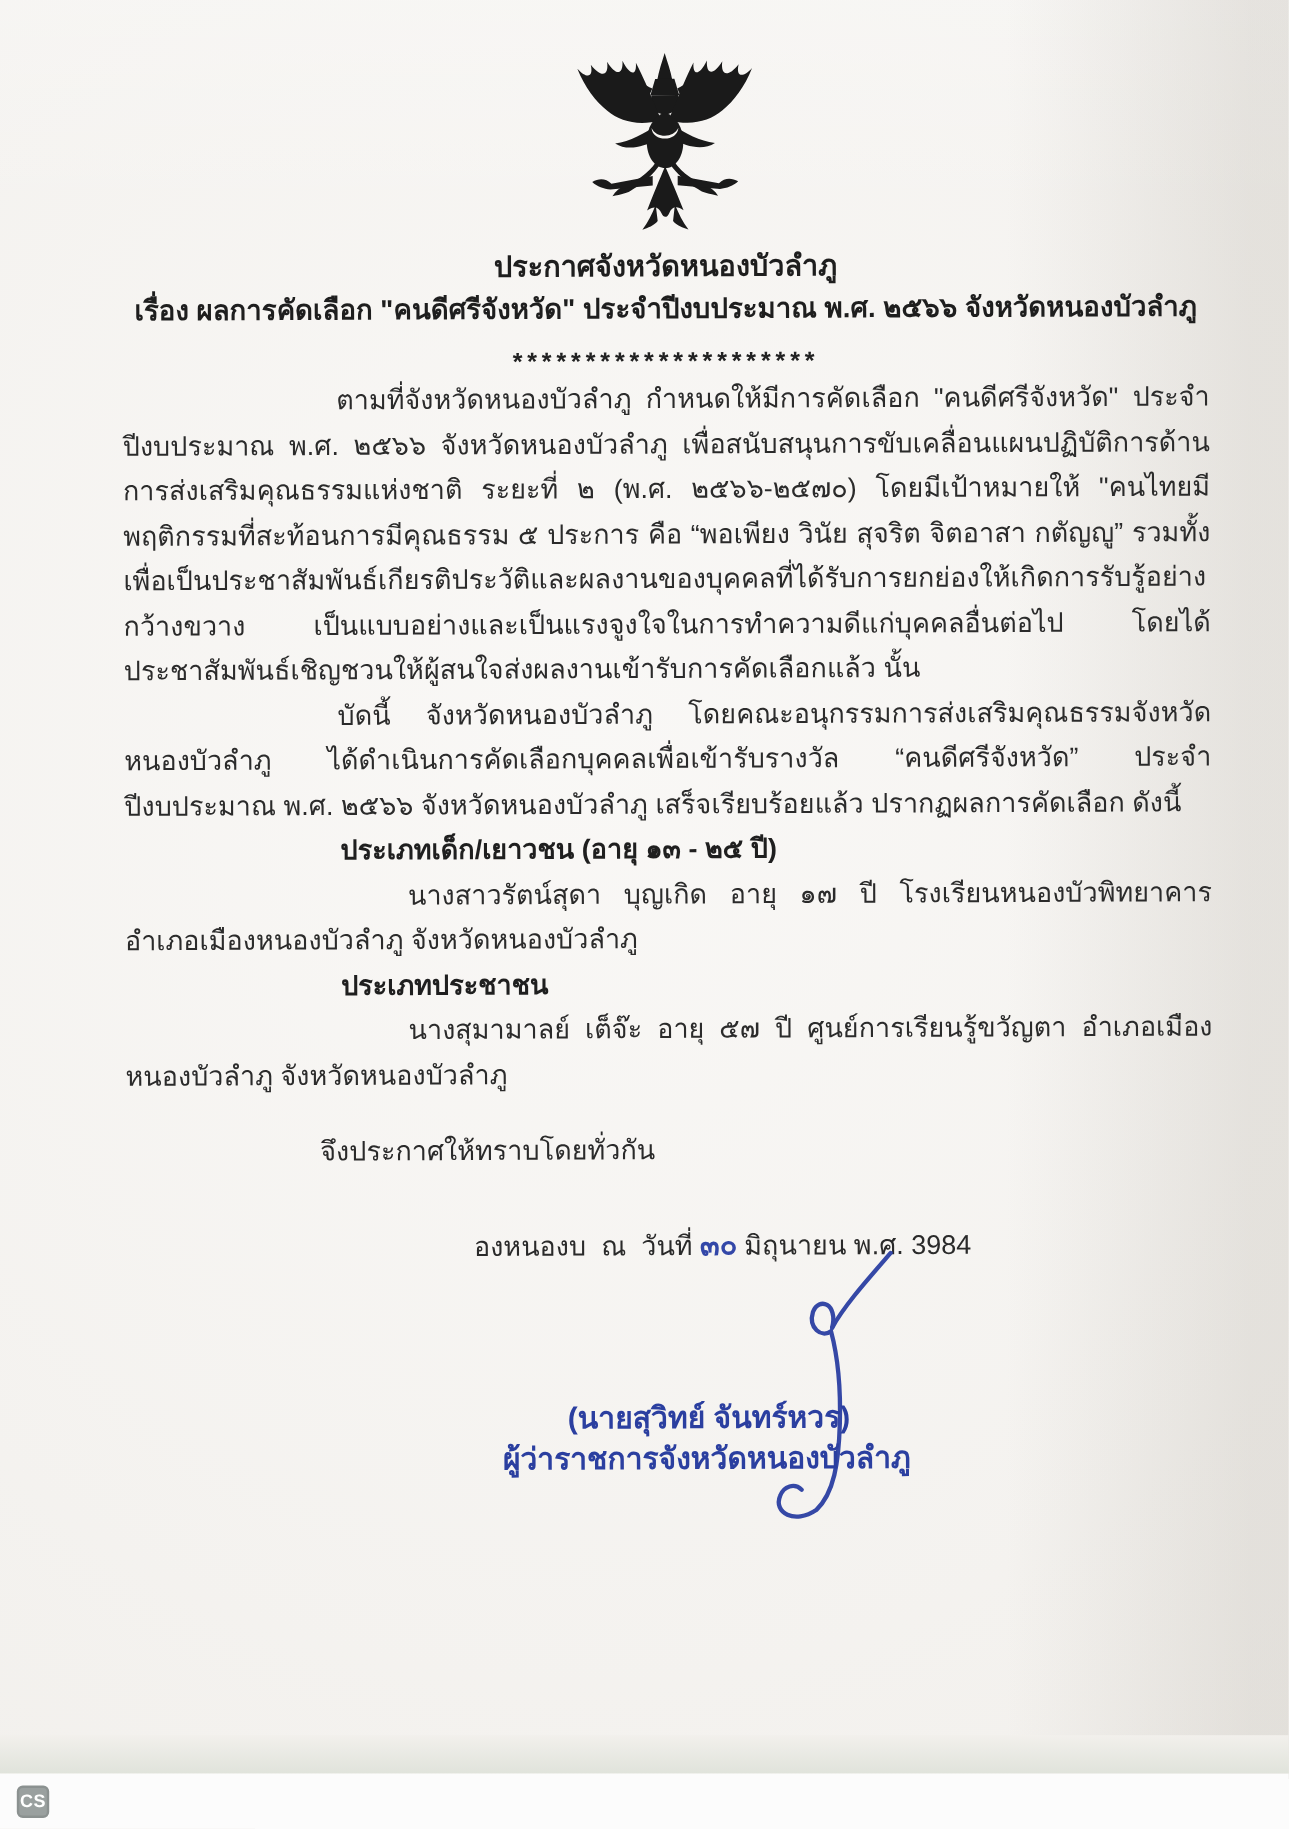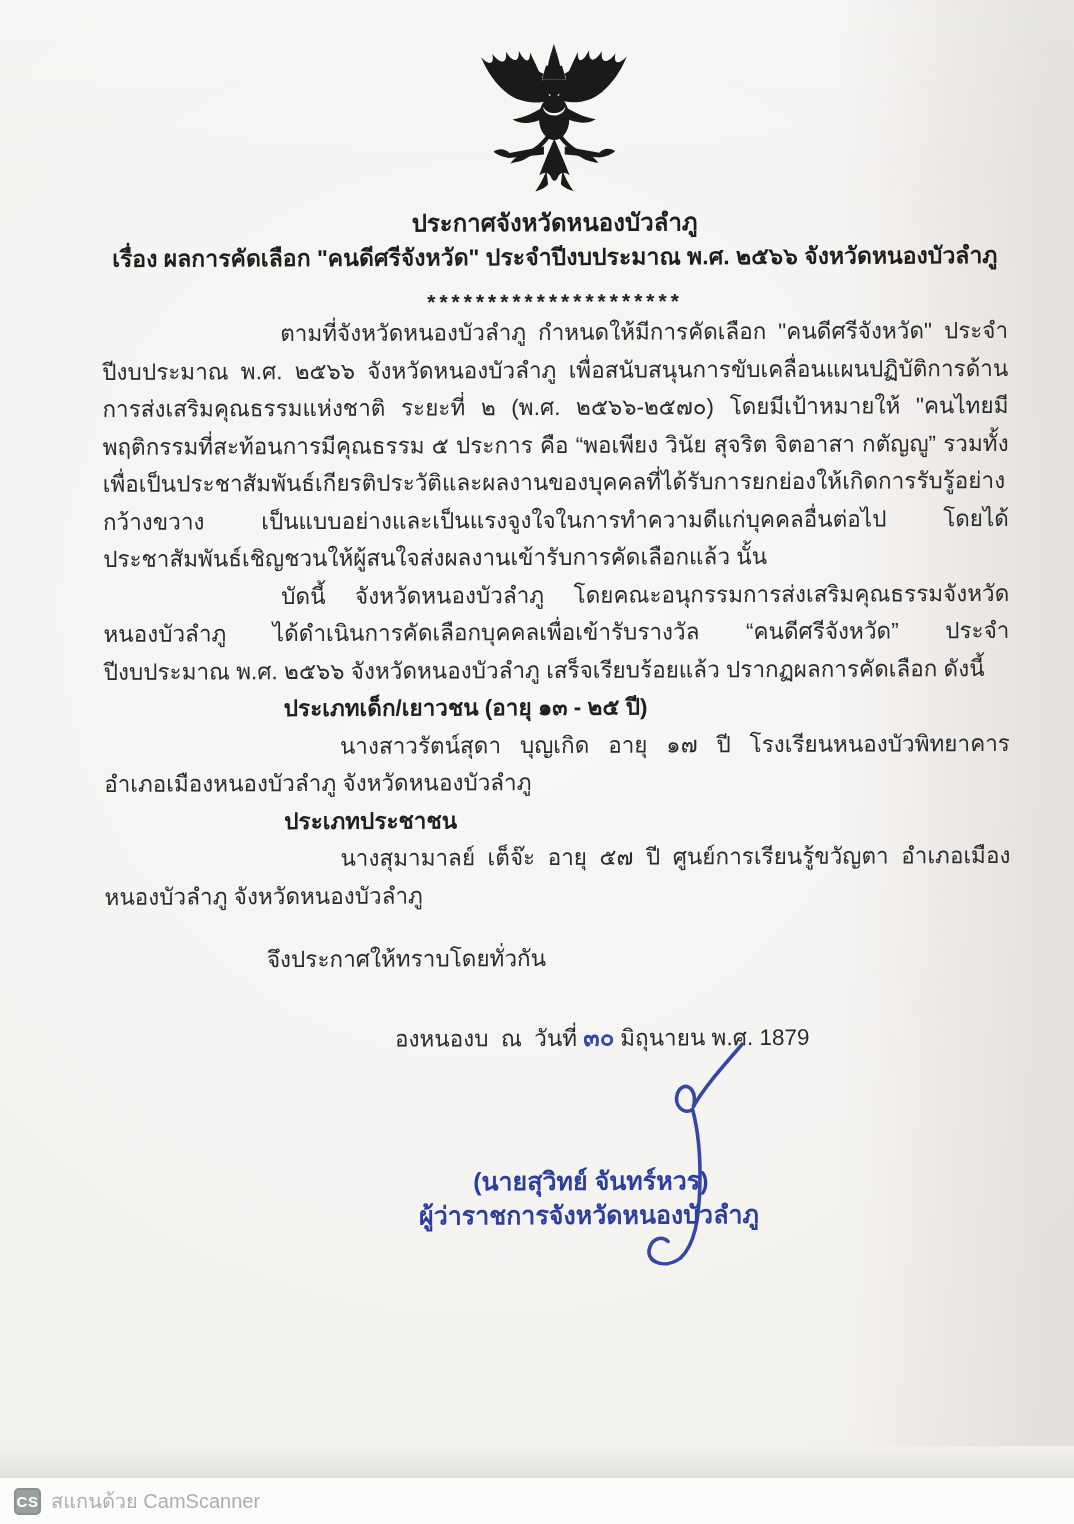--- a/index.html
+++ b/index.html
@@ -122,32 +122,31 @@
   <p class="body para2">บัดนี้ จังหวัดหนองบัวลำภู โดยคณะอนุกรรมการส่งเสริมคุณธรรมจังหวัดหนองบัวลำภู ได้ดำเนินการคัดเลือกบุคคลเพื่อเข้ารับรางวัล “คนดีศรีจังหวัด” ประจำปีงบประมาณ พ.ศ. ๒๕๖๖ จังหวัดหนองบัวลำภู เสร็จเรียบร้อยแล้ว ปรากฏผลการคัดเลือก  ดังนี้</p>
 
   <div class="cat-heading">ประเภทเด็ก/เยาวชน (อายุ ๑๓ - ๒๕ ปี)</div>
   <p class="body entry">นางสาวรัตน์สุดา บุญเกิด อายุ ๑๗ ปี โรงเรียนหนองบัวพิทยาคาร อำเภอเมืองหนองบัวลำภู จังหวัดหนองบัวลำภู</p>
 
   <div class="cat-heading">ประเภทประชาชน</div>
   <p class="body entry">นางสุมามาลย์ เต็จ๊ะ อายุ ๕๗ ปี ศูนย์การเรียนรู้ขวัญตา อำเภอเมืองหนองบัวลำภู จังหวัดหนองบัวลำภู</p>
 
   <div class="closing">จึงประกาศให้ทราบโดยทั่วกัน</div>
 
-  <div class="date-line"><span>องหนองบ  ณ  วันที่</span><span class="day">๓๐</span><span>มิถุนายน พ.ศ. 1879</span></div>
+  <div class="date-line"><span>องหนองบ  ณ  วันที่</span><span class="day">๓๐</span><span>มิถุนายน พ.ศ. 3984</span></div>
 
   <div class="sig-block">
 
     <svg class="sig-stroke" width="300" height="310" viewBox="0 0 300 310" aria-hidden="true">
       <g fill="none" stroke="#2b3fa2" stroke-width="3.6" stroke-linecap="round" opacity="0.95">
         <path d="M211,8 C190,32 172,52 162,70"></path>
         <path d="M162,70 C167,50 151,44 146,57 C142,70 153,79 161,73 C166,92 169,120 168,150 C167,182 163,208 148,222 C130,234 112,224 118,210 C121,202 130,199 136,205"></path>
       </g>
     </svg>
     <div class="sig-name">(นายสุวิทย์  จันทร์หวร)</div>
     <div class="sig-title">ผู้ว่าราชการจังหวัดหนองบัวลำภู</div>
   </div>
 
 </div>
 
 <div class="footer-bar">
   <div class="cs-badge">CS</div>
-  <div class="footer-label">สแกนด้วย CamScanner</div>
 </div>
 
 </body></html>

